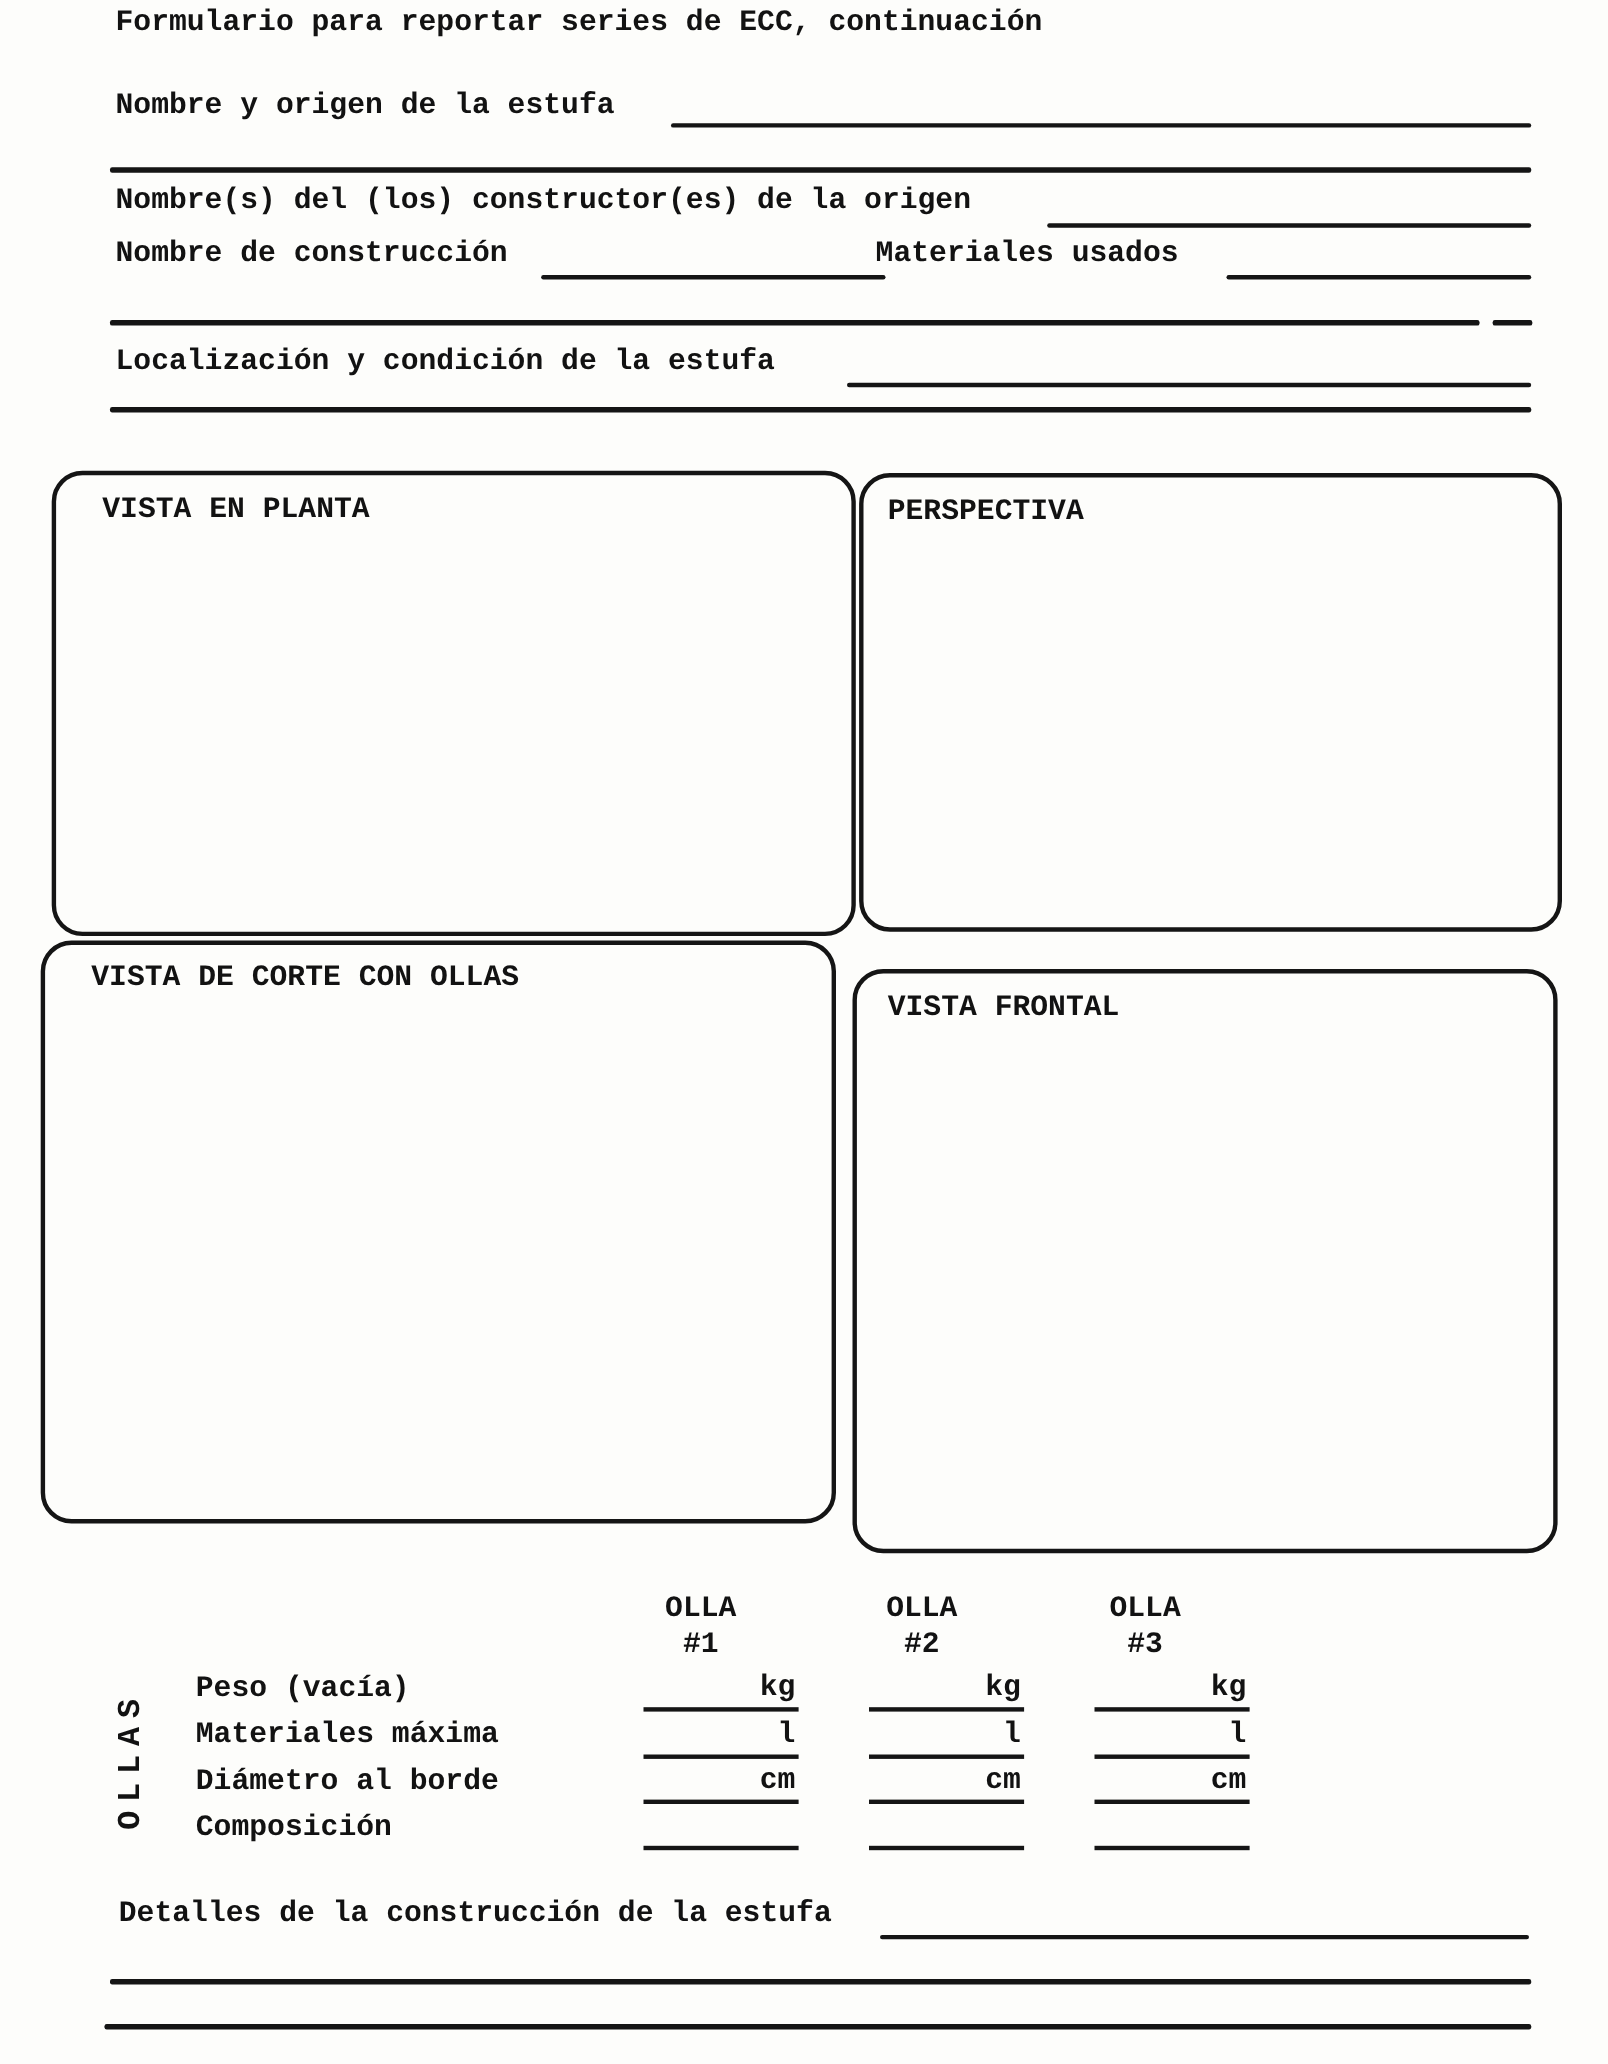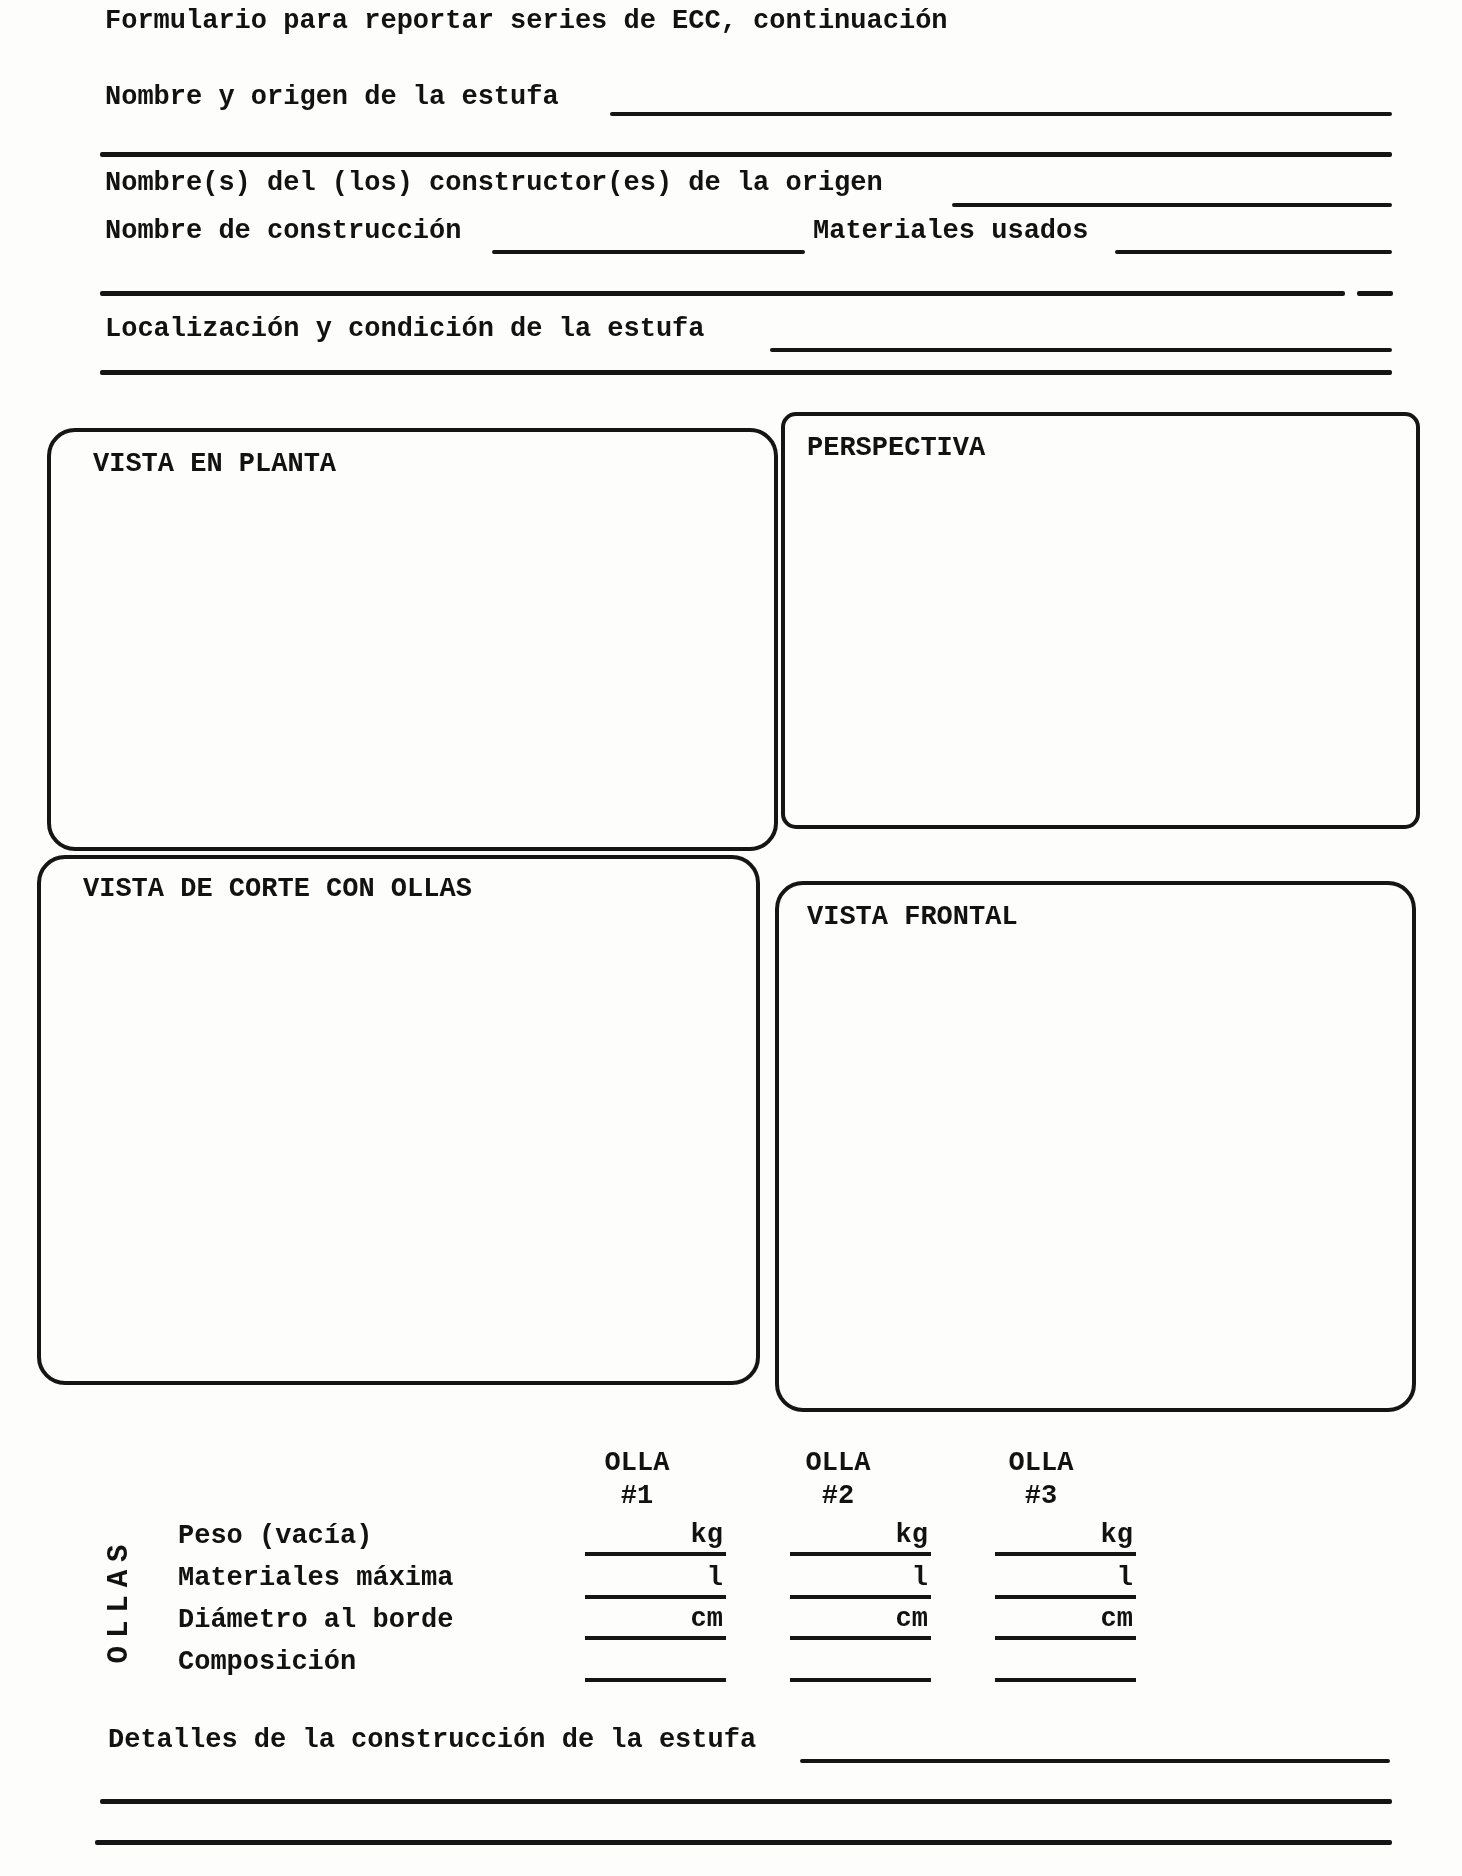--- a/index.html
+++ b/index.html
@@ -43,36 +43,36 @@
   <div class="abs" style="left:105px;top:84px;">Nombre y origen de la estufa</div>
   <div class="hline" style="left:610px;top:112px;width:782px;"></div>
 
   <div class="rule" style="left:100px;top:152px;width:1292px;"></div>
 
   <div class="abs" style="left:105px;top:170px;">Nombre(s) del (los) constructor(es) de la origen</div>
   <div class="hline" style="left:952px;top:203px;width:440px;"></div>
 
   <div class="abs" style="left:105px;top:218px;">Nombre de construcción</div>
   <div class="hline" style="left:492px;top:250px;width:313px;"></div>
-  <div class="abs" style="left:813px;top:218px;">Materiales usados</div>
+  <div class="abs" style="left:796px;top:218px;">Materiales usados</div>
   <div class="hline" style="left:1115px;top:250px;width:277px;"></div>
 
   <div class="rule" style="left:100px;top:291px;width:1245px;"></div>
   <div class="rule" style="left:1357px;top:291px;width:36px;"></div>
 
   <div class="abs" style="left:105px;top:316px;">Localización y condición de la estufa</div>
   <div class="hline" style="left:770px;top:348px;width:622px;"></div>
 
   <div class="rule" style="left:100px;top:370px;width:1292px;"></div>
 
   <div class="dbox" style="left:47px;top:428px;width:723px;height:415px;">
     <div class="box-title" style="margin:19px 0 0 42px;">VISTA EN PLANTA</div>
   </div>
 
-  <div class="dbox" style="left:781px;top:412px;width:631px;height:409px;border-radius:15px;">
+  <div class="dbox" style="left:781px;top:430px;width:631px;height:409px;">
     <div class="box-title" style="margin:19px 0 0 22px;">PERSPECTIVA</div>
   </div>
 
   <div class="dbox" style="left:37px;top:855px;width:715px;height:522px;">
     <div class="box-title" style="margin:17px 0 0 42px;">VISTA DE CORTE CON OLLAS</div>
   </div>
 
   <div class="dbox" style="left:775px;top:862px;width:633px;height:523px;margin-top:19px;">
     <div class="box-title" style="margin:19px 0 0 28px;">VISTA FRONTAL</div>
   </div>

